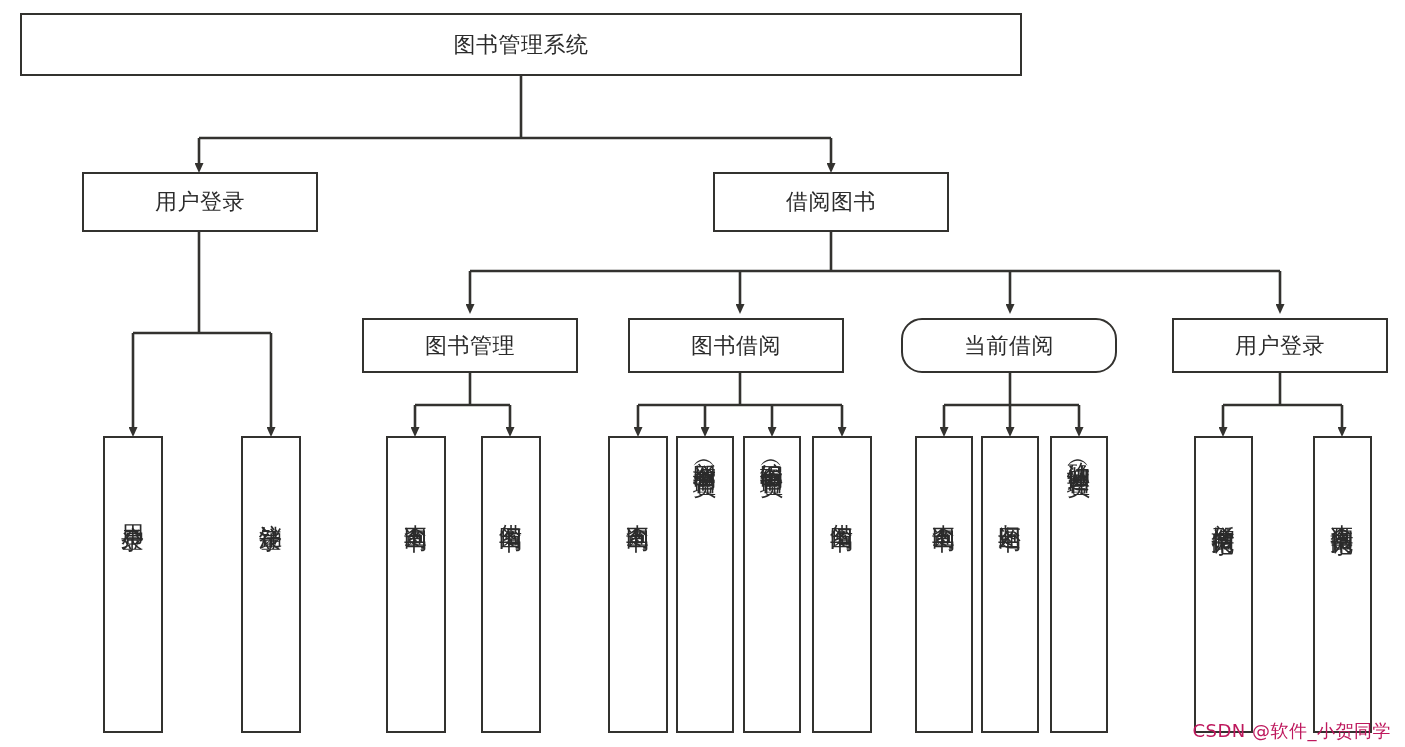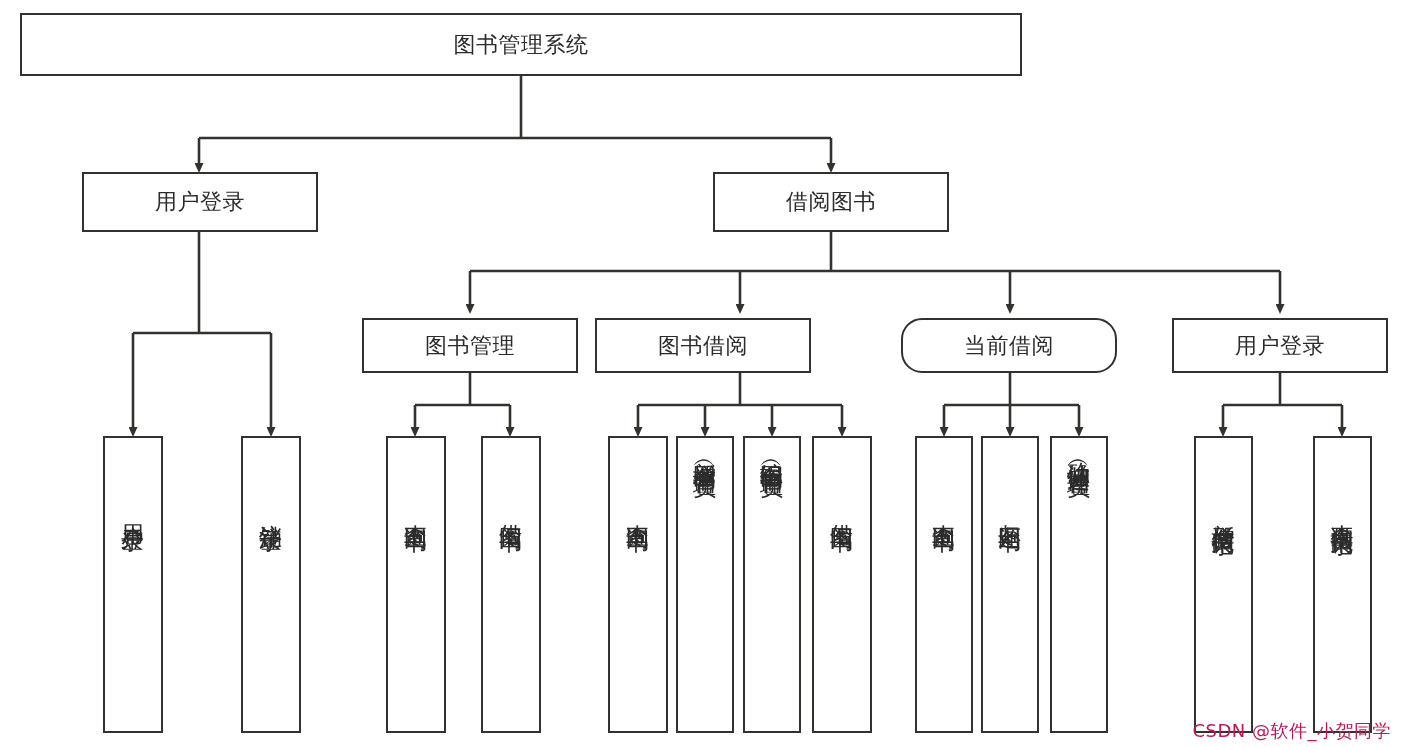--- a/index.html
+++ b/index.html
@@ -138,21 +138,21 @@
   <div class="node horiz" style="left:82px; top:172px; width:236px; height:60px;">
     <span class="label">用户登录</span>
   </div>
   <div class="node horiz" style="left:713px; top:172px; width:236px; height:60px;">
     <span class="label">借阅图书</span>
   </div>
 
   <div class="node horiz" style="left:362px; top:318px; width:216px; height:55px;">
     <span class="label">图书管理</span>
   </div>
-  <div class="node horiz" style="left:595px; top:318px; width:216px; height:55px;">
+  <div class="node horiz" style="left:628px; top:318px; width:216px; height:55px;">
     <span class="label">图书借阅</span>
   </div>
   <div class="node horiz" style="left:901px; top:318px; width:216px; height:55px;border-radius:21px;">
     <span class="label">当前借阅</span>
   </div>
   <div class="node horiz" style="left:1172px; top:318px; width:216px; height:55px;">
     <span class="label">用户登录</span>
   </div>
 
   <div class="node vert mid" style="left:103px; top:436px; width:60px; height:297px;">

